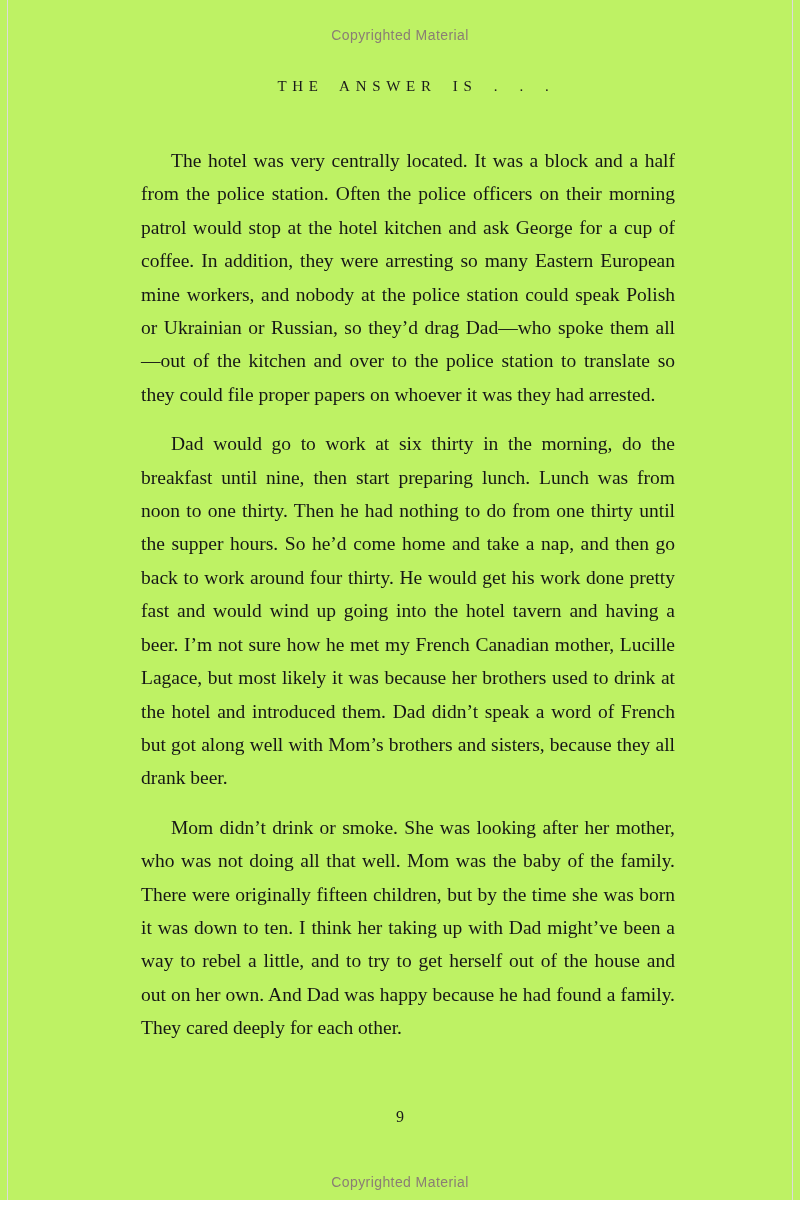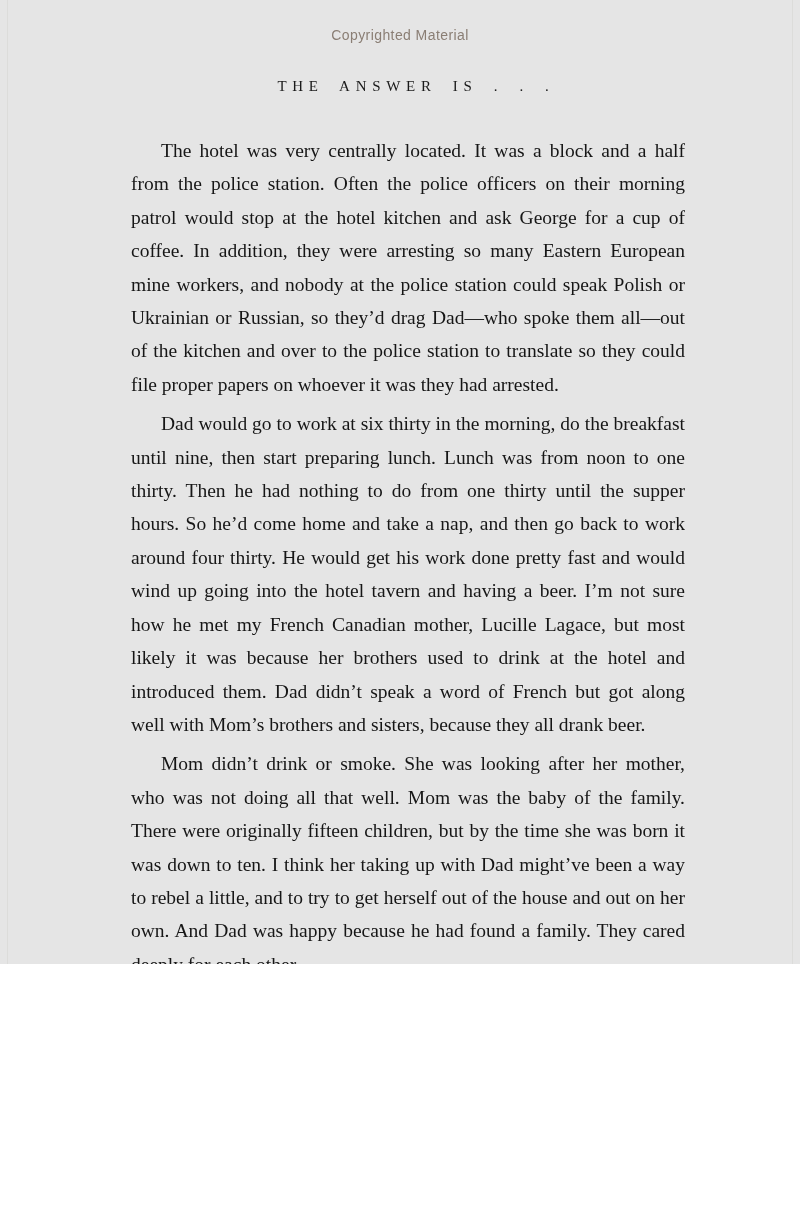--- a/index.html
+++ b/index.html
@@ -3,22 +3,22 @@
 <meta charset="utf-8">
 <style>
   html, body {
     margin: 0;
     padding: 0;
     background: #ffffff;
   }
   .page {
     position: relative;
     width: 800px;
-    height: 964px;
-    background: #e5e5e5;
+    height: 1200px;
+    background: #bef264;
     overflow: hidden;
     font-family: "Liberation Serif", serif;
     color: #111111;
     text-decoration: underline;
   }
   .scan-edge {
     position: absolute;
     top: 0;
     bottom: 0;
     width: 1px;
@@ -59,21 +59,21 @@
     position: absolute;
     top: 128px;
     left: 125px;
     width: 566px;
     font-size: 19.5px;
     line-height: 33.4px;
     text-align: justify;
     color: #161616;
   }
   .body-text p {
-    margin: 6px;
+    margin: 16px;
     padding: 0;
     text-indent: 30px;
   }
 
   .page-number {
     position: absolute;
     top: 1108px;
     left: 0;
     width: 100%;
     text-align: center;

